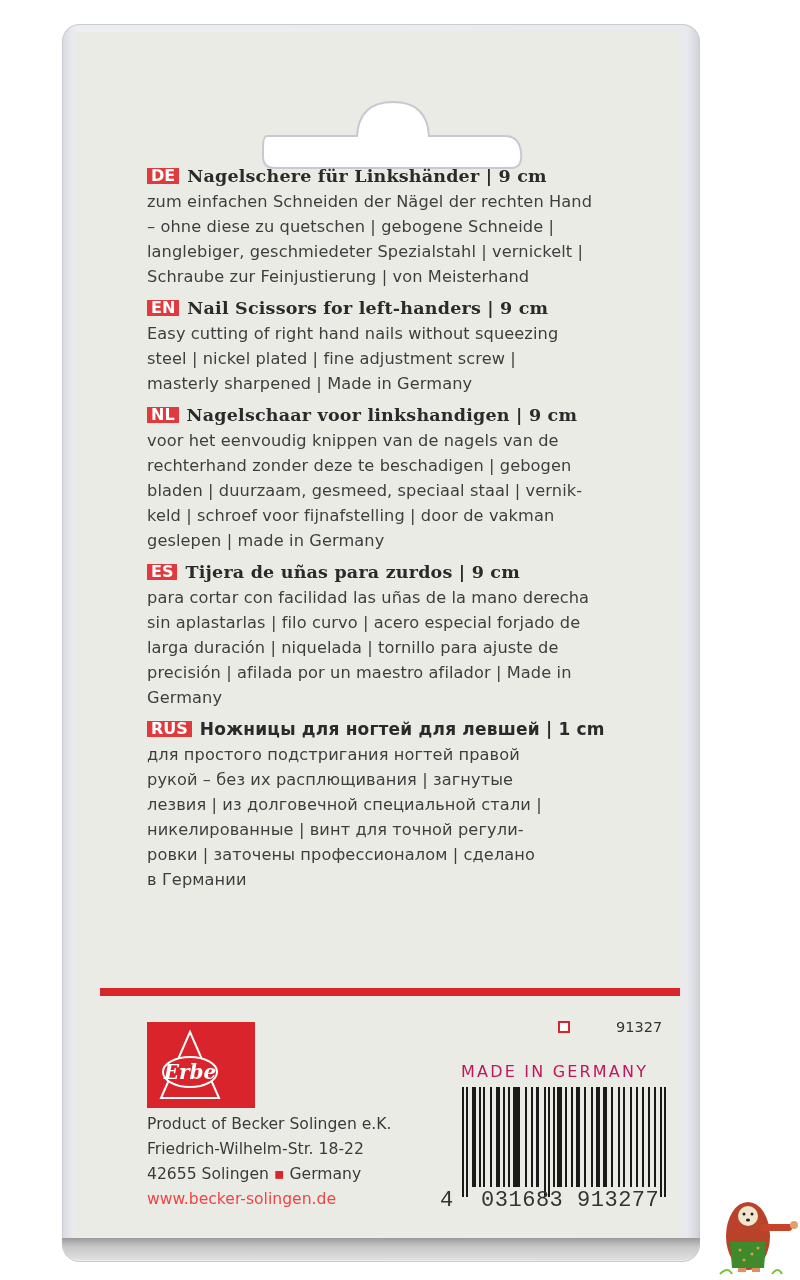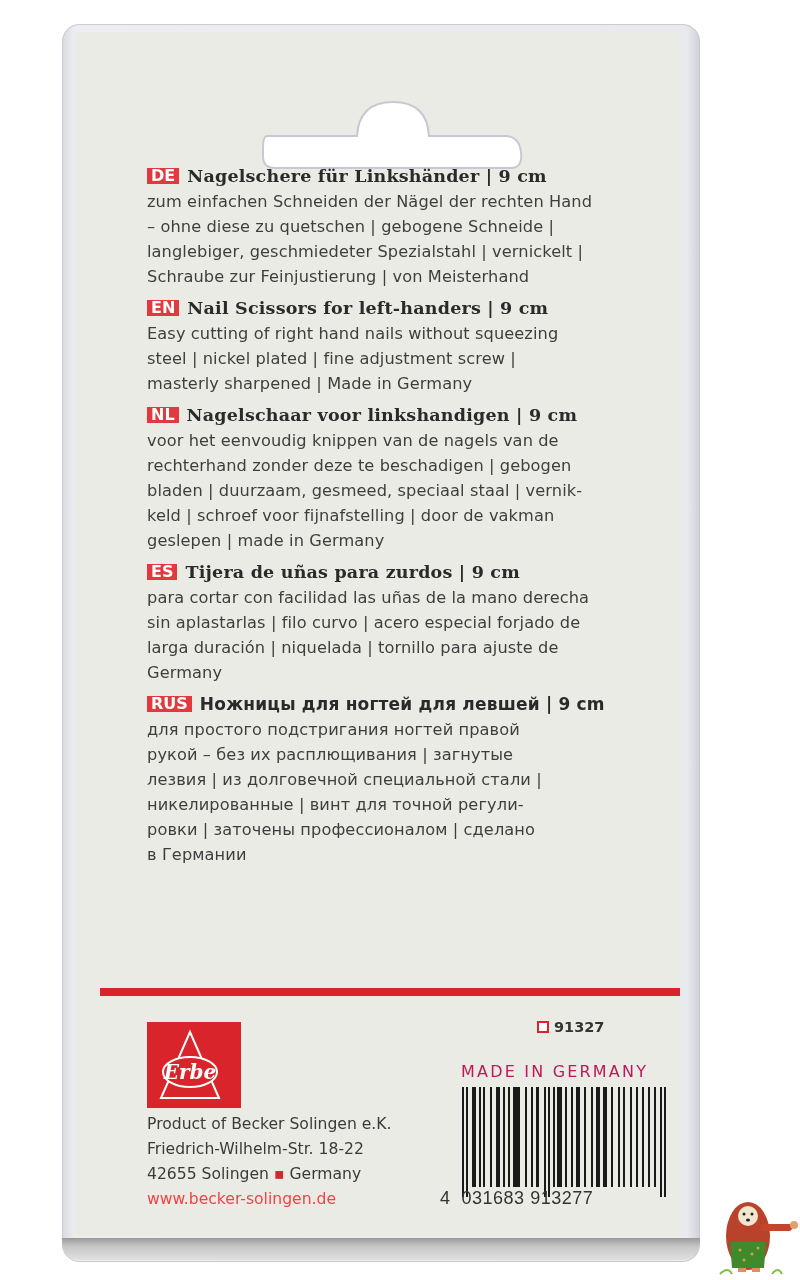--- a/index.html
+++ b/index.html
@@ -9,30 +9,30 @@
   .bottom-shade{position:absolute;left:62px;top:1238px;width:638px;height:22px;border-radius:0 0 18px 18px;background:linear-gradient(180deg,#9a9a9a 0,#c8c8c8 40%,#e0e0e0 100%);}
   .hang-hole{position:absolute;left:259px;top:96px;width:268px;height:112px;}
   .content{position:absolute;left:147px;top:163px;width:500px;}
   .section{margin-bottom:6px;}
   .heading{display:flex;align-items:center;font-family:"DejaVu Serif","Liberation Serif",serif;font-weight:bold;font-size:17.5px;color:#2a2a2a;line-height:26px;letter-spacing:0.2px;white-space:nowrap;}
   .heading.rus{font-family:"DejaVu Sans","Liberation Sans",sans-serif;font-size:17px;}
   .badge{display:inline-block;background:#e03a3e;color:#fff;font-family:"DejaVu Sans","Liberation Sans",sans-serif;font-weight:bold;font-size:16px;line-height:16px;padding:0 4px;margin-right:8px;letter-spacing:0;}
   .body-text{font-size:16.2px;line-height:25px;color:#3e3e3e;letter-spacing:0.1px;}
   .body-text .line{display:block;white-space:nowrap;}
   .divider{position:absolute;left:100px;top:988px;width:580px;height:8px;background:#d9242b;}
-  .logo{position:absolute;left:147px;top:1022px;width:94px;height:86px;background:#d9242b;}
+  .logo{position:absolute;left:147px;top:1022px;width:108px;height:86px;background:#d9242b;}
   .company{position:absolute;left:147px;top:1112px;font-size:15.6px;line-height:25px;color:#3a3a3a;}
   .company .line{display:block;white-space:nowrap;}
   .company .web{font-weight:normal;color:#ef4444;}
   .company .dot{color:#d9242b;}
-  .article{position:absolute;left:537px;top:1019px;display:flex;align-items:center;font-weight:bold;font-size:14.5px;color:#333;}
+  .article{position:absolute;left:558px;top:1019px;display:flex;align-items:center;font-weight:normal;font-size:14.5px;color:#333;gap:41px;}
   .article .sq{display:inline-block;width:8px;height:8px;border:2px solid #d9242b;margin-right:5px;background:#fff;}
   .made{position:absolute;left:461px;top:1062px;font-size:16px;letter-spacing:2.2px;color:#be185d;}
   .barcode{position:absolute;left:460px;top:1087px;width:212px;height:110px;}
-  .ean{position:absolute;left:440px;top:1188px;font-family:Liberation Sans, sans-serif;font-size:18px;color:#333;letter-spacing:0.5px;white-space:nowrap;}
+  .ean{position:absolute;left:440px;top:1188px;font-family:Liberation Mono, monospace;font-size:22px;color:#333;letter-spacing:0.5px;white-space:nowrap;}
   .mascot{position:absolute;left:712px;top:1188px;width:90px;height:88px;}
 </style>
 </head>
 <body>
 
 <div class="blister"></div>
 <div class="bottom-shade"></div>
 <div class="card"></div>
 
 <svg class="hang-hole" viewBox="0 0 268 112">
@@ -81,28 +81,29 @@
 
   <div class="section">
     <div class="heading">
       <span class="badge">ES</span>
       <span>Tijera de uñas para zurdos | 9 cm</span>
     </div>
     <div class="body-text">
       <span class="line">para cortar con facilidad las uñas de la mano derecha</span>
       <span class="line">sin aplastarlas | filo curvo | acero especial forjado de</span>
       <span class="line">larga duración | niquelada | tornillo para ajuste de</span>
+      <span class="line">precisión | afilada por un maestro afilador | Made in</span>
       <span class="line">Germany</span>
     </div>
   </div>
 
   <div class="section">
     <div class="heading rus">
       <span class="badge">RUS</span>
-      <span>Ножницы для ногтей для левшей | 9 cm</span>
+      <span>Ножницы для ногтей для левшей | 1 cm</span>
     </div>
     <div class="body-text">
       <span class="line">для простого подстригания ногтей правой</span>
       <span class="line">рукой – без их расплющивания | загнутые</span>
       <span class="line">лезвия | из долговечной специальной стали |</span>
       <span class="line">никелированные | винт для точной регули-</span>
       <span class="line">ровки | заточены профессионалом | сделано</span>
       <span class="line">в Германии</span>
     </div>
   </div>

